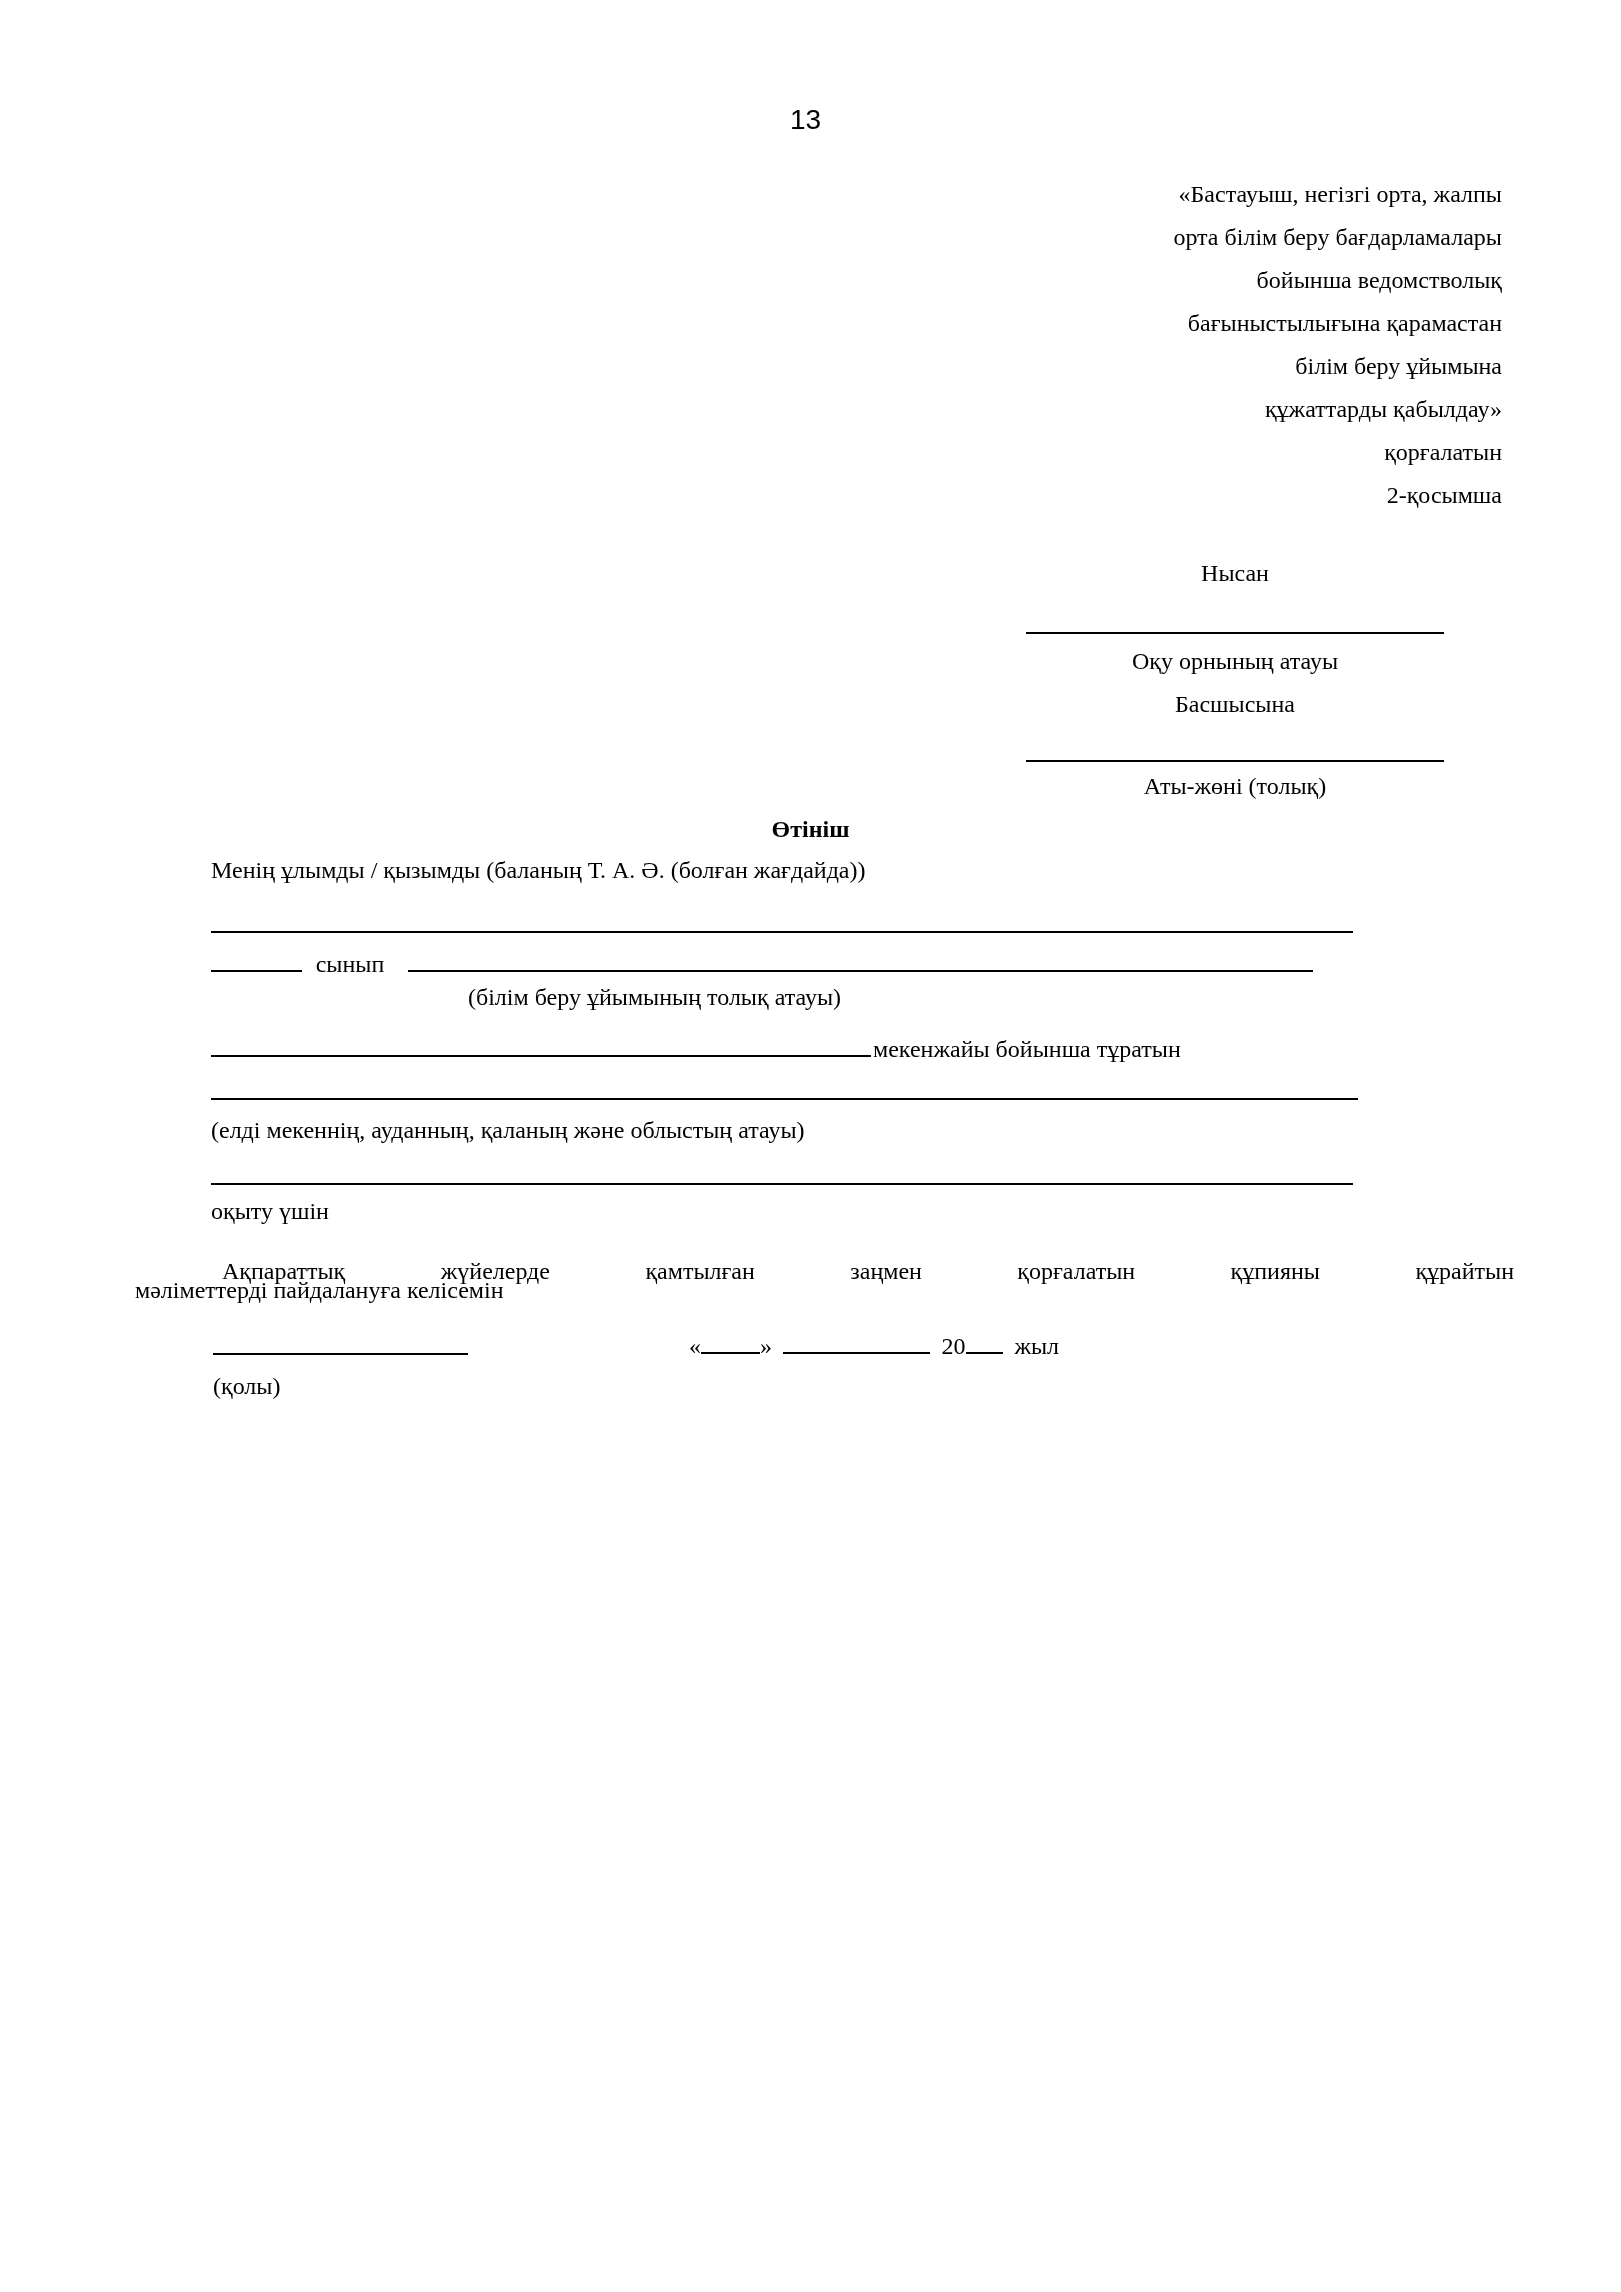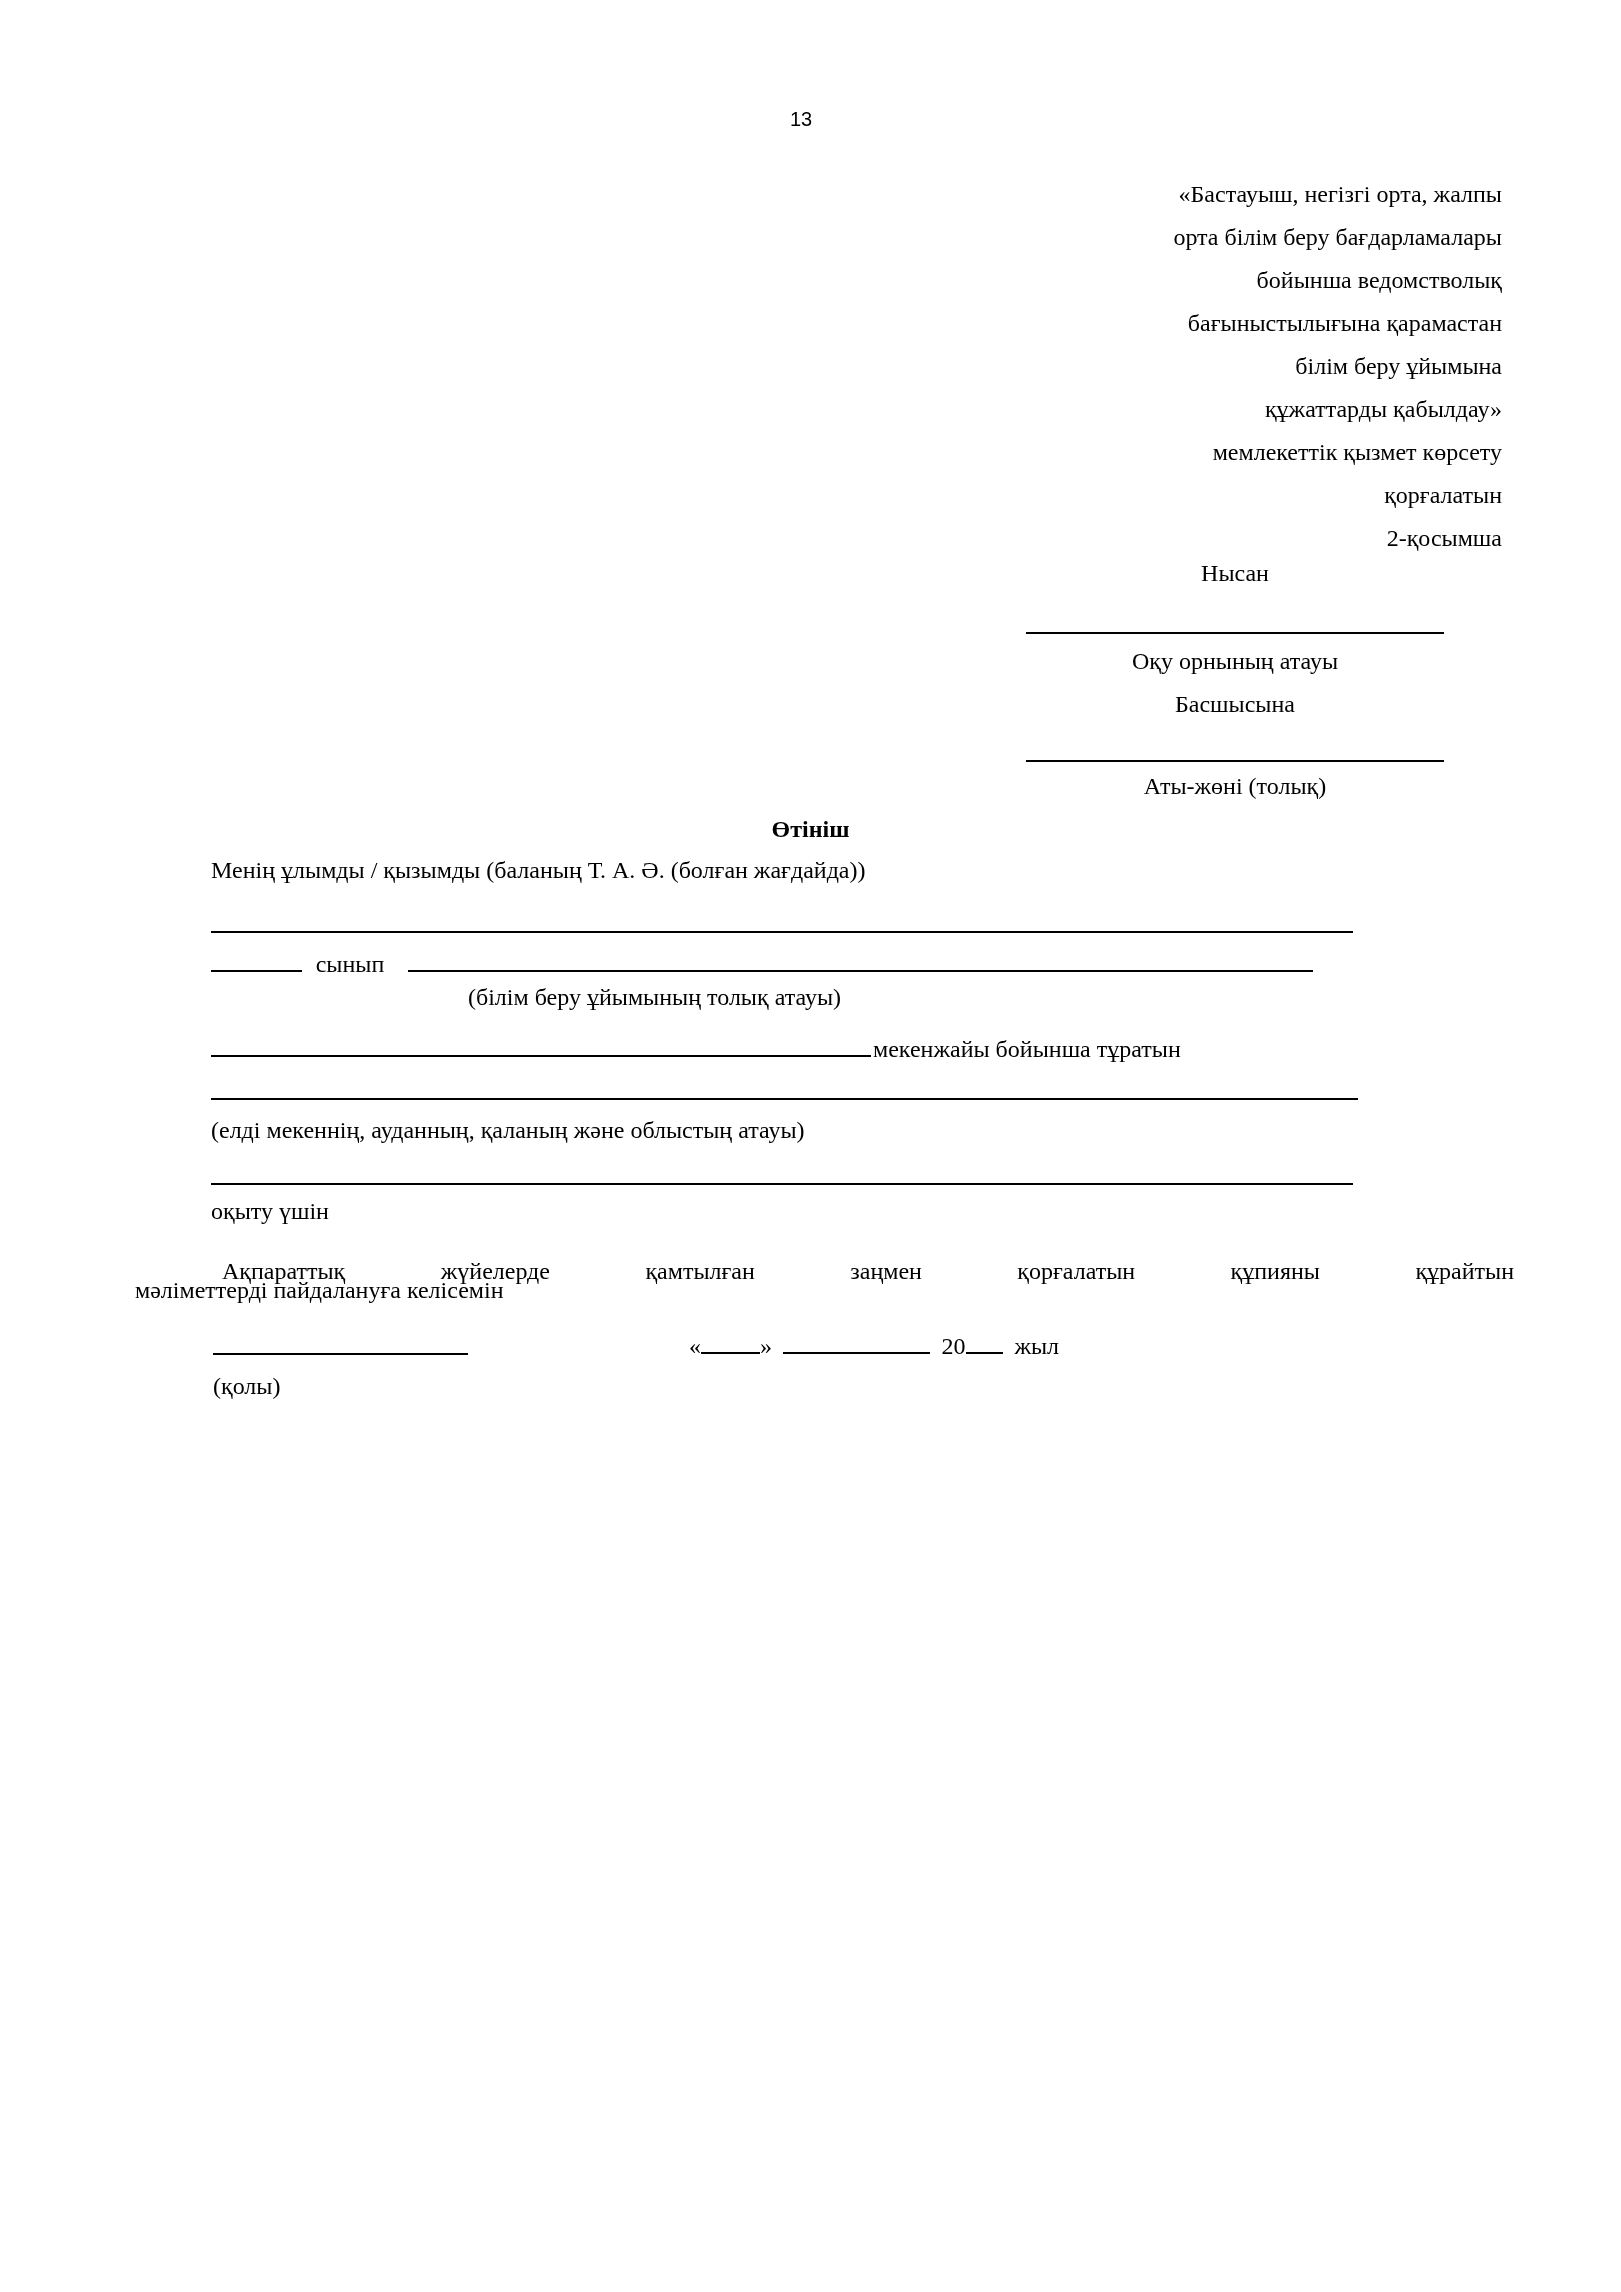--- a/index.html
+++ b/index.html
@@ -36,30 +36,29 @@
     text-align:justify;
     text-align-last:justify;
   }
   .hdr-line { height:43px; }
 </style>
 </head>
 <body>
 
 <div class="page">
 
-  <div class="t sans" style="left:790px; top:98px; font-size:20px;">13</div>
+  <div class="t sans" style="left:790px; top:98px; font-size:28px;">13</div>
 
   <div class="t right" style="right:119px; top:173px; width:549px;">
     <div class="hdr-line">«Бастауыш, негізгі орта, жалпы</div>
     <div class="hdr-line">орта білім беру бағдарламалары</div>
     <div class="hdr-line">бойынша ведомстволық</div>
     <div class="hdr-line">бағыныстылығына қарамастан</div>
     <div class="hdr-line">білім беру ұйымына</div>
     <div class="hdr-line">құжаттарды қабылдау»</div>
-    <div class="hdr-line">мемлекеттік қызмет көрсету</div>
     <div class="hdr-line">қорғалатын</div>
     <div class="hdr-line">2-қосымша</div>
   </div>
 
   <div class="t center" style="left:1026px; top:552px; width:418px;">Нысан</div>
 
   <div class="hline" style="left:1026px; top:632px; width:418px;"></div>
 
   <div class="t center" style="left:1026px; top:640px; width:418px;">
     <div>Оқу орнының атауы</div>

